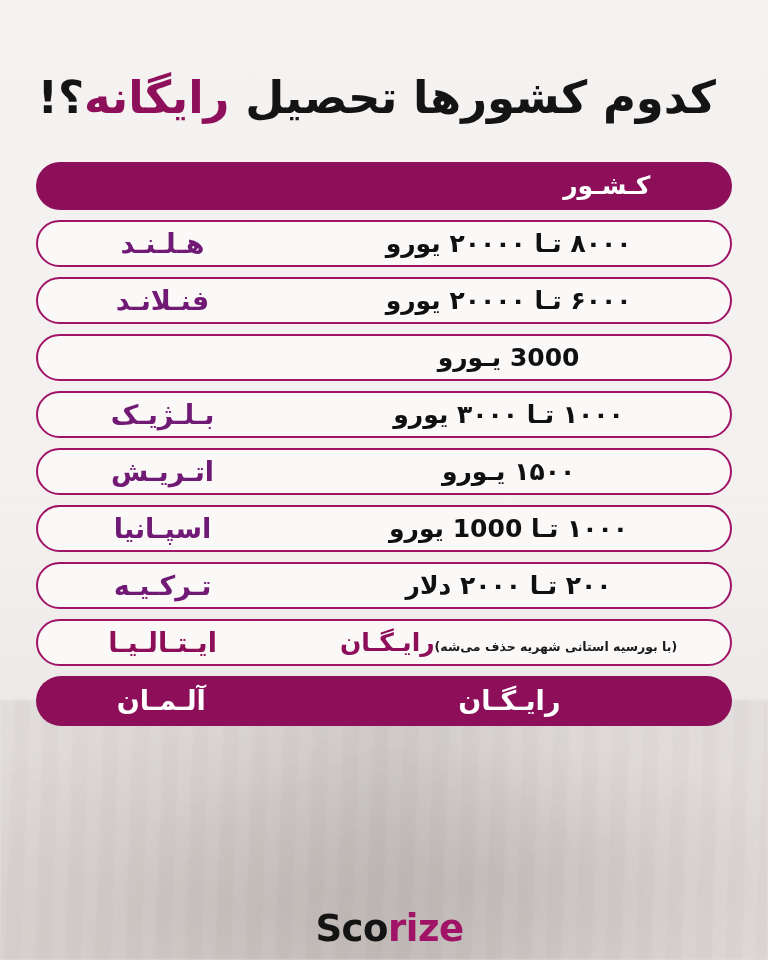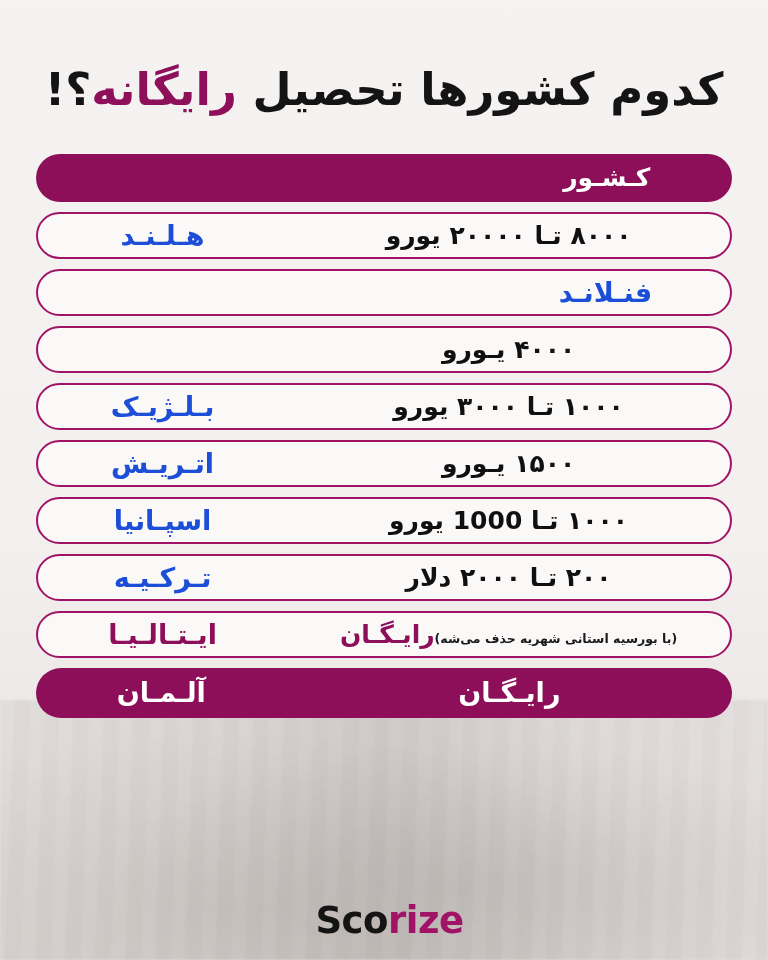--- a/index.html
+++ b/index.html
@@ -45,21 +45,21 @@
   .page {
     position: relative;
     z-index: 2;
     width: 768px;
     height: 960px;
     box-sizing: border-box;
     padding: 0 36px;
   }
 
   .headline {
-    margin: 8px;
+    margin: 16px;
     padding-top: 56px;
     text-align: center;
     font-size: 45px;
     font-weight: 900;
     color: #141414;
     letter-spacing: -0.5px;
     line-height: 1.15;
     direction: rtl;
     white-space: nowrap;
   }
@@ -94,21 +94,21 @@
     background: #8d0e59;
     border: none;
     height: 50px;
   }
 
   .cell-country {
     width: 36%;
     text-align: center;
     font-size: 27px;
     font-weight: 900;
-    color: #1d4ed8;
+    color: #701a75;
     letter-spacing: 1px;
     direction: rtl;
   }
   .cell-fee {
     width: 64%;
     text-align: center;
     font-size: 25px;
     font-weight: 900;
     color: #101010;
     letter-spacing: 0.5px;
@@ -169,25 +169,26 @@
     <div class="row head">
       <div class="cell-country">کـشـور</div>
     </div>
 
     <div class="row body">
       <div class="cell-fee">۸۰۰۰ تـا ۲۰۰۰۰ یورو</div>
       <div class="cell-country">هـلـنـد</div>
     </div>
 
     <div class="row body">
+      <div class="cell-fee">۶۰۰۰ تـا ۲۰۰۰۰ یورو</div>
       <div class="cell-country">فنـلانـد</div>
     </div>
 
     <div class="row body">
-      <div class="cell-fee">۴۰۰۰ یـورو</div>
+      <div class="cell-fee">3000 یـورو</div>
     </div>
 
     <div class="row body">
       <div class="cell-fee">۱۰۰۰ تـا ۳۰۰۰ یورو</div>
       <div class="cell-country">بـلـژیـک</div>
     </div>
 
     <div class="row body">
       <div class="cell-fee">۱۵۰۰ یـورو</div>
       <div class="cell-country">اتـریـش</div>

